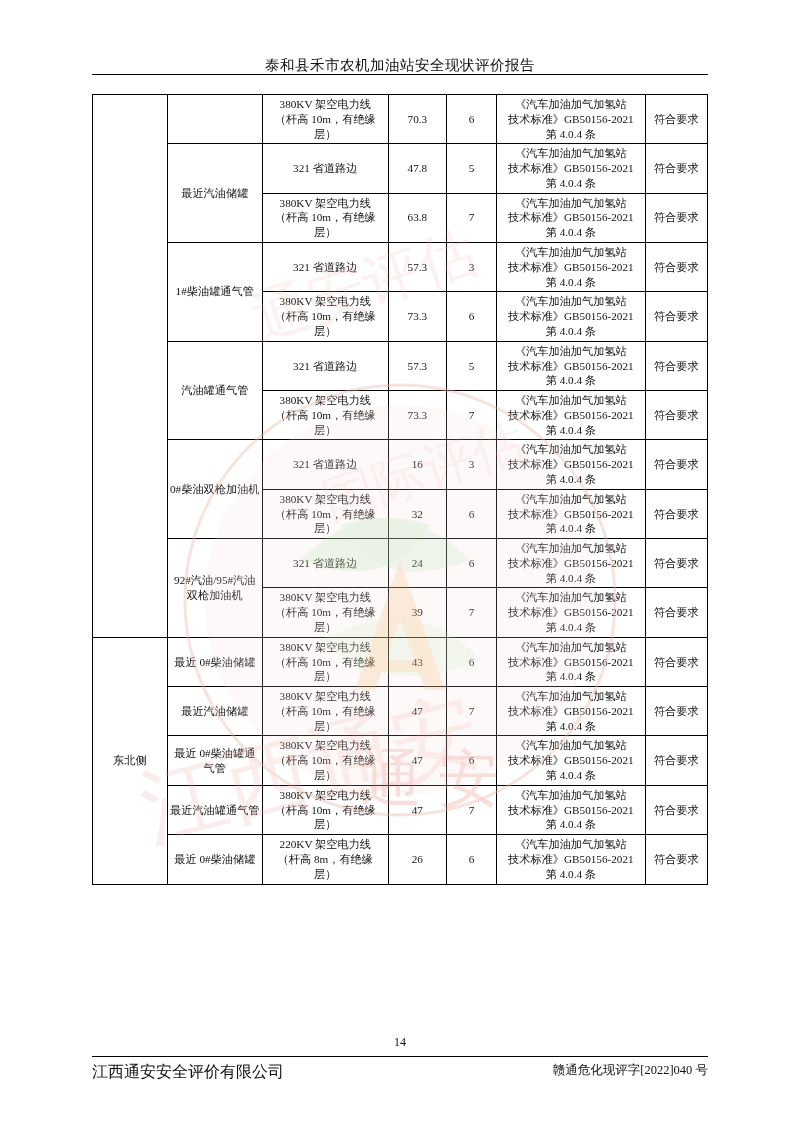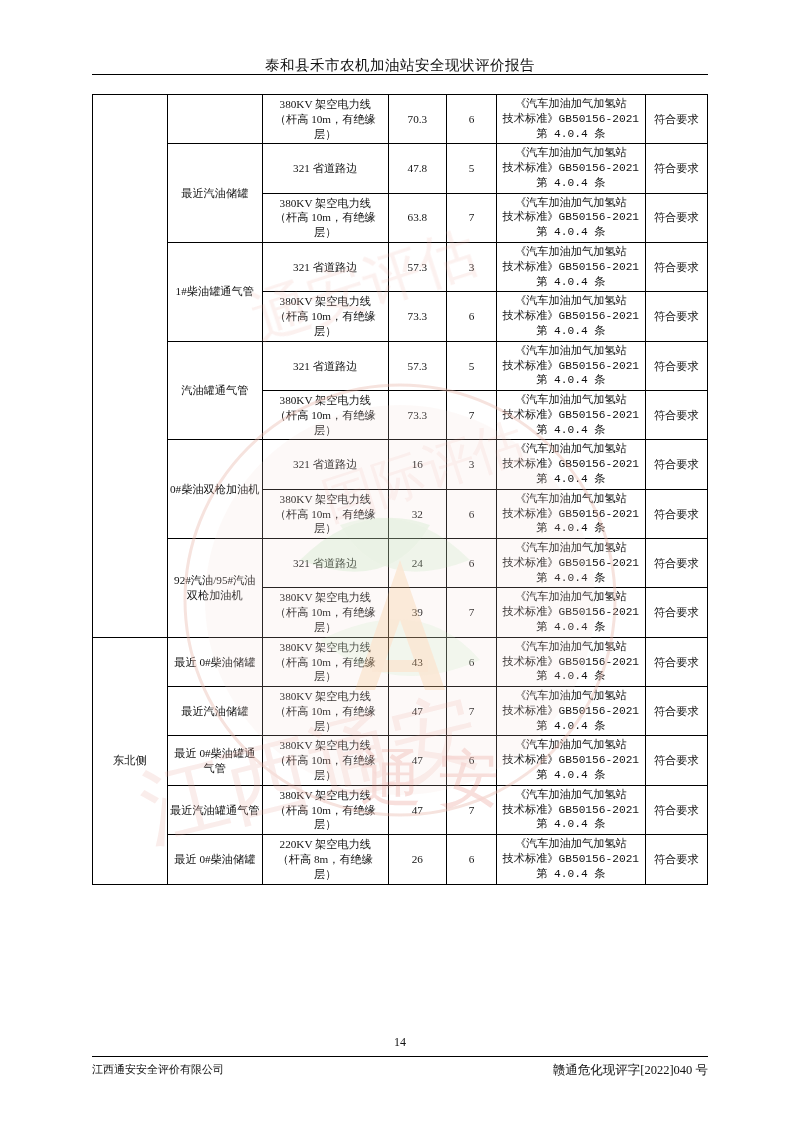--- a/index.html
+++ b/index.html
@@ -76,21 +76,21 @@
     word-break: break-all;
   }
   td.c-side   { width: 68px; }
   td.c-obj    { width: 88px; }
   td.c-target { width: 118px; }
   td.c-num    { width: 52px; }
   td.c-num2   { width: 44px; }
   td.c-std    { width: 140px; }
   td.c-res    { width: 56px; }
 
-  .std-cell { line-height: 1.3; padding: 3px 2px; font-family: Liberation Mono, monospace; }
+  .std-cell { line-height: 1.3; padding: 3px 2px; }
 
   
   .page-number {
     position: absolute;
     top: 1035px;
     left: 0;
     width: 800px;
     text-align: center;
     font-size: 12px;
   }
@@ -99,21 +99,21 @@
     top: 1056px;
     left: 92px;
     width: 616px;
     height: 1px;
     background: #000;
   }
   .footer-left {
     position: absolute;
     top: 1062px;
     left: 92px;
-    font-size: 11px;
+    font-size: 16px;
   }
   .footer-right {
     position: absolute;
     top: 1062px;
     right: 92px;
     font-size: 12.5px;
   }
 </style>
 </head>
 <body>

